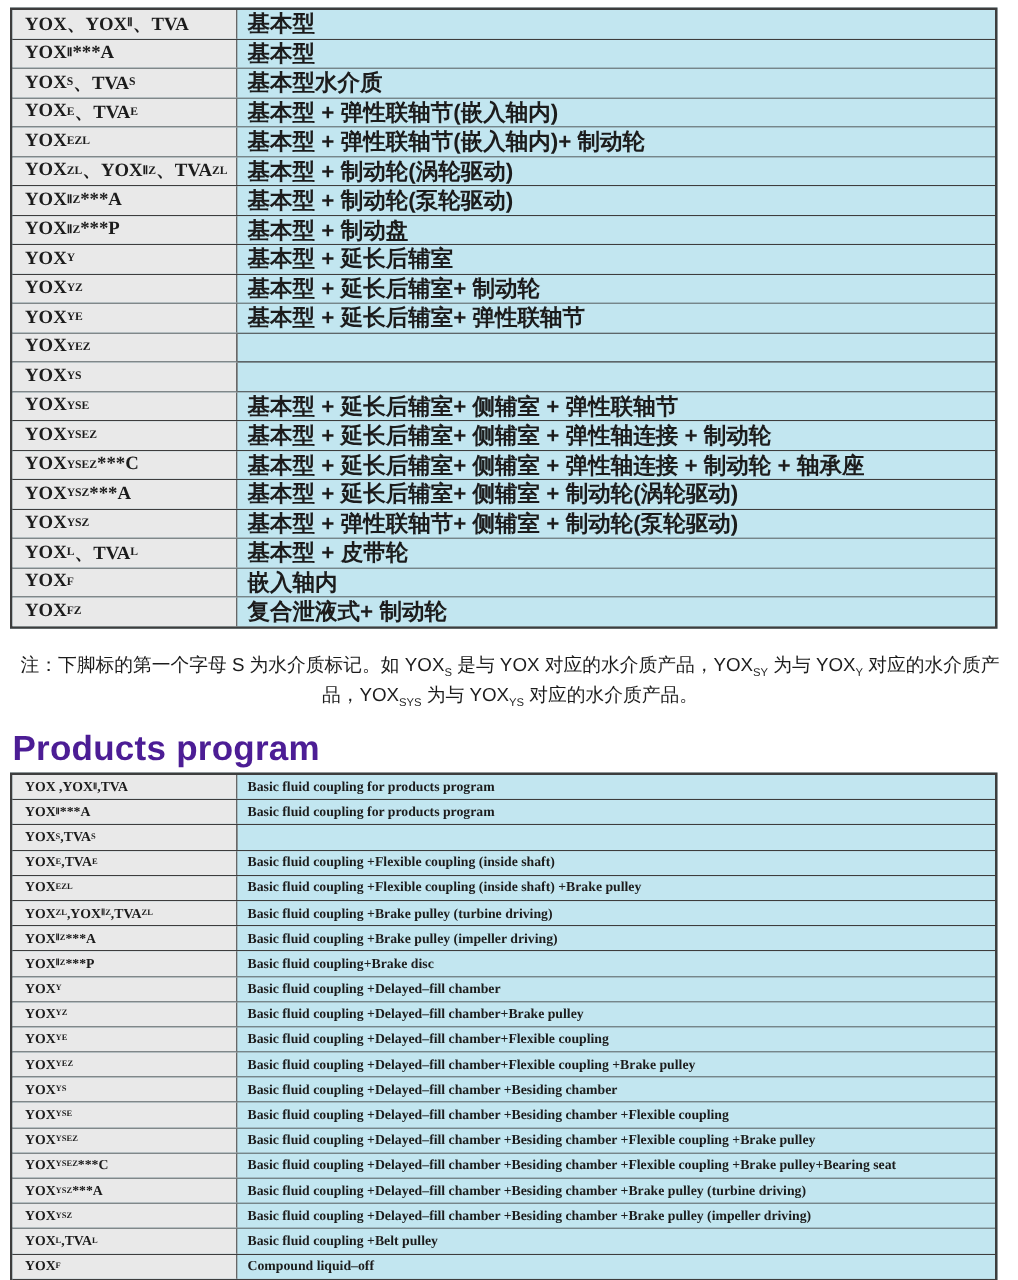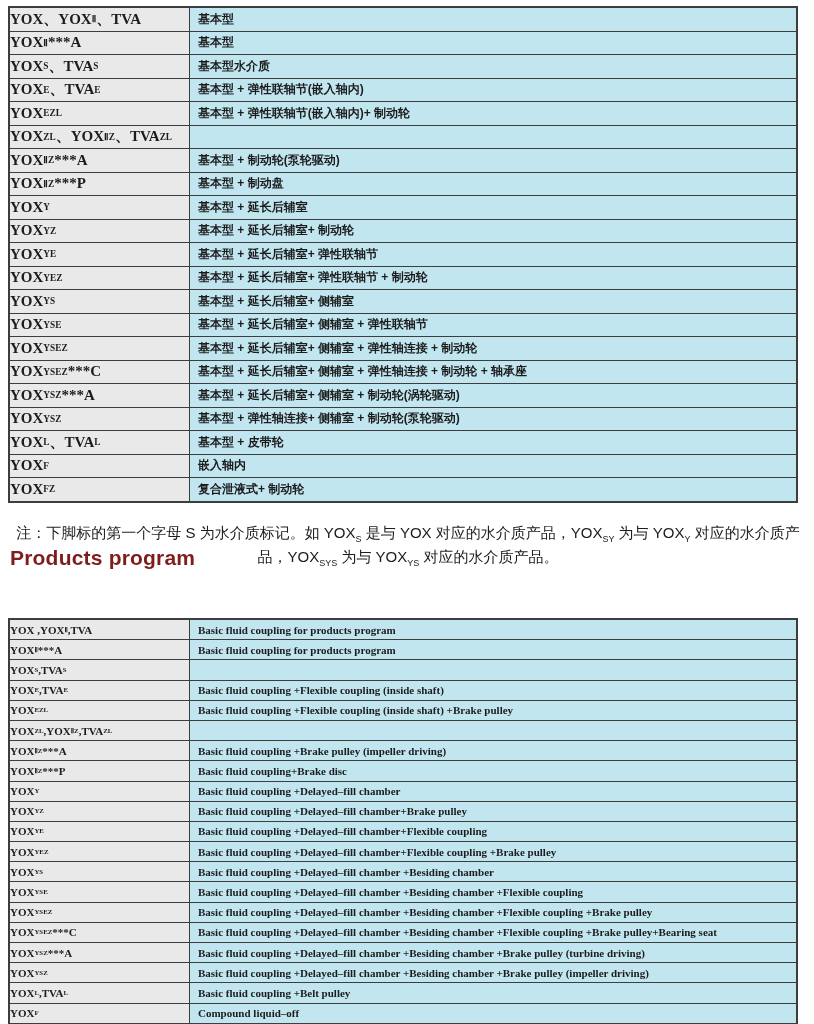--- a/index.html
+++ b/index.html
@@ -22,52 +22,53 @@
   #table-en { top:570px;margin-top:48px; }
 
   .row { display:flex; border-top:1px solid #3d3d3d; }
   .row:first-child { border-top:none; }
 
   .cell { display:flex; align-items:center; box-sizing:border-box; overflow:hidden; white-space:nowrap; }
   .cell.code {
     width:180px; flex:0 0 180px;
     background:#e9e9e9;
     border-right:1px solid #3d3d3d;
+    padding-left:10px;
     font-family:"Liberation Serif", serif;
   }
   .cell.desc {
     flex:1;
     background:#c2e6f0;
     padding-left:8px;
   }
 
   #table-cn .cell { height:22.5px; }
   #table-cn .cell.code { font-size:15px; font-weight:bold; }
-  #table-cn .cell.desc { font-size:12px; font-weight:bold; font-family:"Liberation Sans", sans-serif; }
+  #table-cn .cell.desc { font-size:18px; font-weight:bold; font-family:"Liberation Sans", sans-serif; }
 
   #table-en .cell { height:19.2px; }
   #table-en .cell.code { font-size:11px; font-weight:bold; }
   #table-en .cell.desc { font-size:11px; font-weight:bold; font-family:"Liberation Serif", serif; }
 
   sub { font-size:62%; line-height:0; }
 
   
   .note {
     position:absolute; top:506px; left:8px; width:800px;
     font-size:15px; line-height:24px;
     color:#1c1c1c;
     text-align:center;
   }
   .note sub { font-size:60%; }
 
   
   .section-heading {
-    position:absolute; top:529px; left:10px;
-    font-size:21px; font-weight:bold;
-    color:#7f1d1d;
+    position:absolute; top:560px; left:10px;
+    font-size:28px; font-weight:bold;
+    color:#4c1d95;
     letter-spacing:0.2px;
   }
 </style>
 </head>
 <body>
 
 <div class="page">
 
   <div id="table-cn" class="data-table" data-table="table_cn.rows">
       <div class="row">
@@ -85,20 +86,21 @@
       <div class="row">
         <div class="cell code">YOX<sub>E</sub>、TVA<sub>E</sub></div>
         <div class="cell desc">基本型 + 弹性联轴节(嵌入轴内)</div>
       </div>
       <div class="row">
         <div class="cell code">YOX<sub>EZL</sub></div>
         <div class="cell desc">基本型 + 弹性联轴节(嵌入轴内)+ 制动轮</div>
       </div>
       <div class="row">
         <div class="cell code">YOX<sub>ZL</sub>、YOX<sub>ⅡZ</sub>、TVA<sub>ZL</sub></div>
+        <div class="cell desc">基本型 + 制动轮(涡轮驱动)</div>
       </div>
       <div class="row">
         <div class="cell code">YOX<sub>ⅡZ</sub>***A</div>
         <div class="cell desc">基本型 + 制动轮(泵轮驱动)</div>
       </div>
       <div class="row">
         <div class="cell code">YOX<sub>ⅡZ</sub>***P</div>
         <div class="cell desc">基本型 + 制动盘</div>
       </div>
       <div class="row">
@@ -108,45 +110,43 @@
       <div class="row">
         <div class="cell code">YOX<sub>YZ</sub></div>
         <div class="cell desc">基本型 + 延长后辅室+ 制动轮</div>
       </div>
       <div class="row">
         <div class="cell code">YOX<sub>YE</sub></div>
         <div class="cell desc">基本型 + 延长后辅室+ 弹性联轴节</div>
       </div>
       <div class="row">
         <div class="cell code">YOX<sub>YEZ</sub></div>
-        <div class="cell desc">基本型 + 延长后辅室+ 弹性联轴节 + 制动轮</div>
       </div>
       <div class="row">
         <div class="cell code">YOX<sub>YS</sub></div>
-        <div class="cell desc">基本型 + 延长后辅室+ 侧辅室</div>
       </div>
       <div class="row">
         <div class="cell code">YOX<sub>YSE</sub></div>
         <div class="cell desc">基本型 + 延长后辅室+ 侧辅室 + 弹性联轴节</div>
       </div>
       <div class="row">
         <div class="cell code">YOX<sub>YSEZ</sub></div>
         <div class="cell desc">基本型 + 延长后辅室+ 侧辅室 + 弹性轴连接 + 制动轮</div>
       </div>
       <div class="row">
         <div class="cell code">YOX<sub>YSEZ</sub>***C</div>
         <div class="cell desc">基本型 + 延长后辅室+ 侧辅室 + 弹性轴连接 + 制动轮 + 轴承座</div>
       </div>
       <div class="row">
         <div class="cell code">YOX<sub>YSZ</sub>***A</div>
         <div class="cell desc">基本型 + 延长后辅室+ 侧辅室 + 制动轮(涡轮驱动)</div>
       </div>
       <div class="row">
         <div class="cell code">YOX<sub>YSZ</sub></div>
-        <div class="cell desc">基本型 + 弹性轴连接+ 侧辅室 + 制动轮(泵轮驱动)</div>
+        <div class="cell desc">基本型 + 弹性联轴节+ 侧辅室 + 制动轮(泵轮驱动)</div>
       </div>
       <div class="row">
         <div class="cell code">YOX<sub>L</sub>、TVA<sub>L</sub></div>
         <div class="cell desc">基本型 + 皮带轮</div>
       </div>
       <div class="row">
         <div class="cell code">YOX<sub>F</sub></div>
         <div class="cell desc">嵌入轴内</div>
       </div>
       <div class="row">
@@ -174,20 +174,21 @@
       <div class="row">
         <div class="cell code">YOX<sub>E</sub> ,TVA<sub>E</sub></div>
         <div class="cell desc">Basic fluid coupling +Flexible coupling (inside shaft)</div>
       </div>
       <div class="row">
         <div class="cell code">YOX<sub>EZL</sub></div>
         <div class="cell desc">Basic fluid coupling +Flexible coupling (inside shaft) +Brake pulley</div>
       </div>
       <div class="row">
         <div class="cell code">YOX<sub>ZL</sub> ,YOX<sub>ⅡZ</sub> ,TVA<sub>ZL</sub></div>
+        <div class="cell desc">Basic fluid coupling +Brake pulley (turbine driving)</div>
       </div>
       <div class="row">
         <div class="cell code">YOX<sub>ⅡZ</sub>***A</div>
         <div class="cell desc">Basic fluid coupling +Brake pulley (impeller driving)</div>
       </div>
       <div class="row">
         <div class="cell code">YOX<sub>ⅡZ</sub>***P</div>
         <div class="cell desc">Basic fluid coupling+Brake disc</div>
       </div>
       <div class="row">

